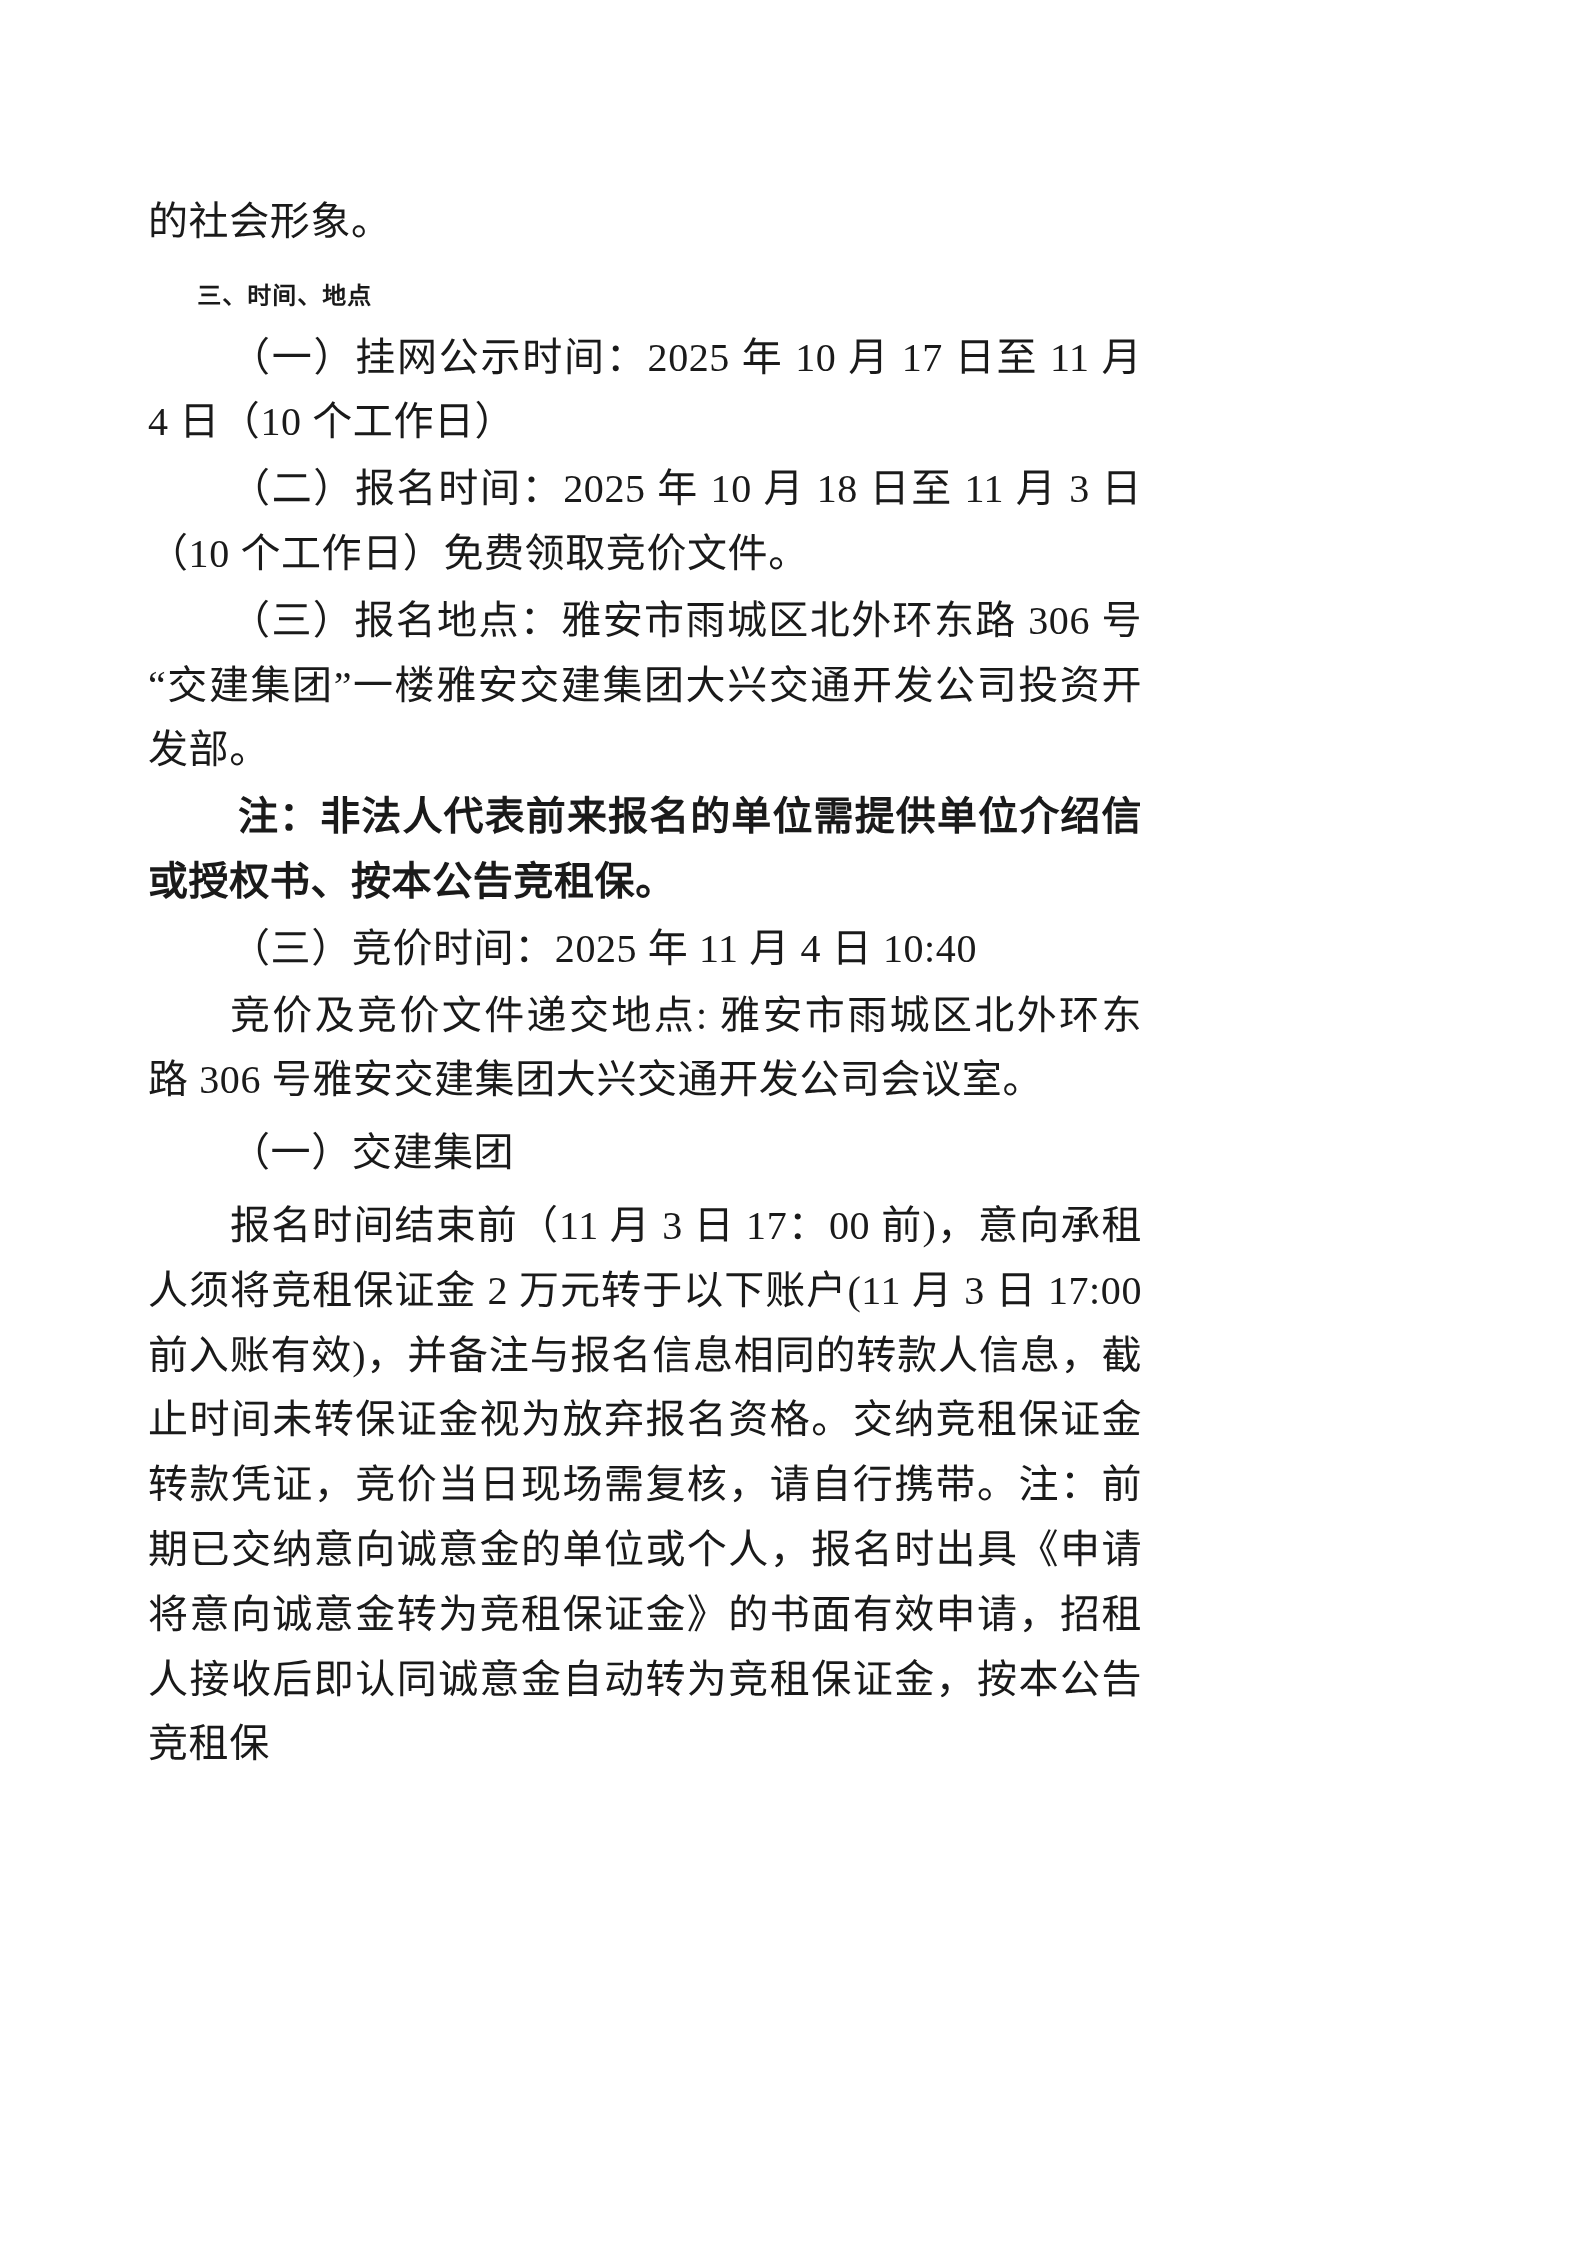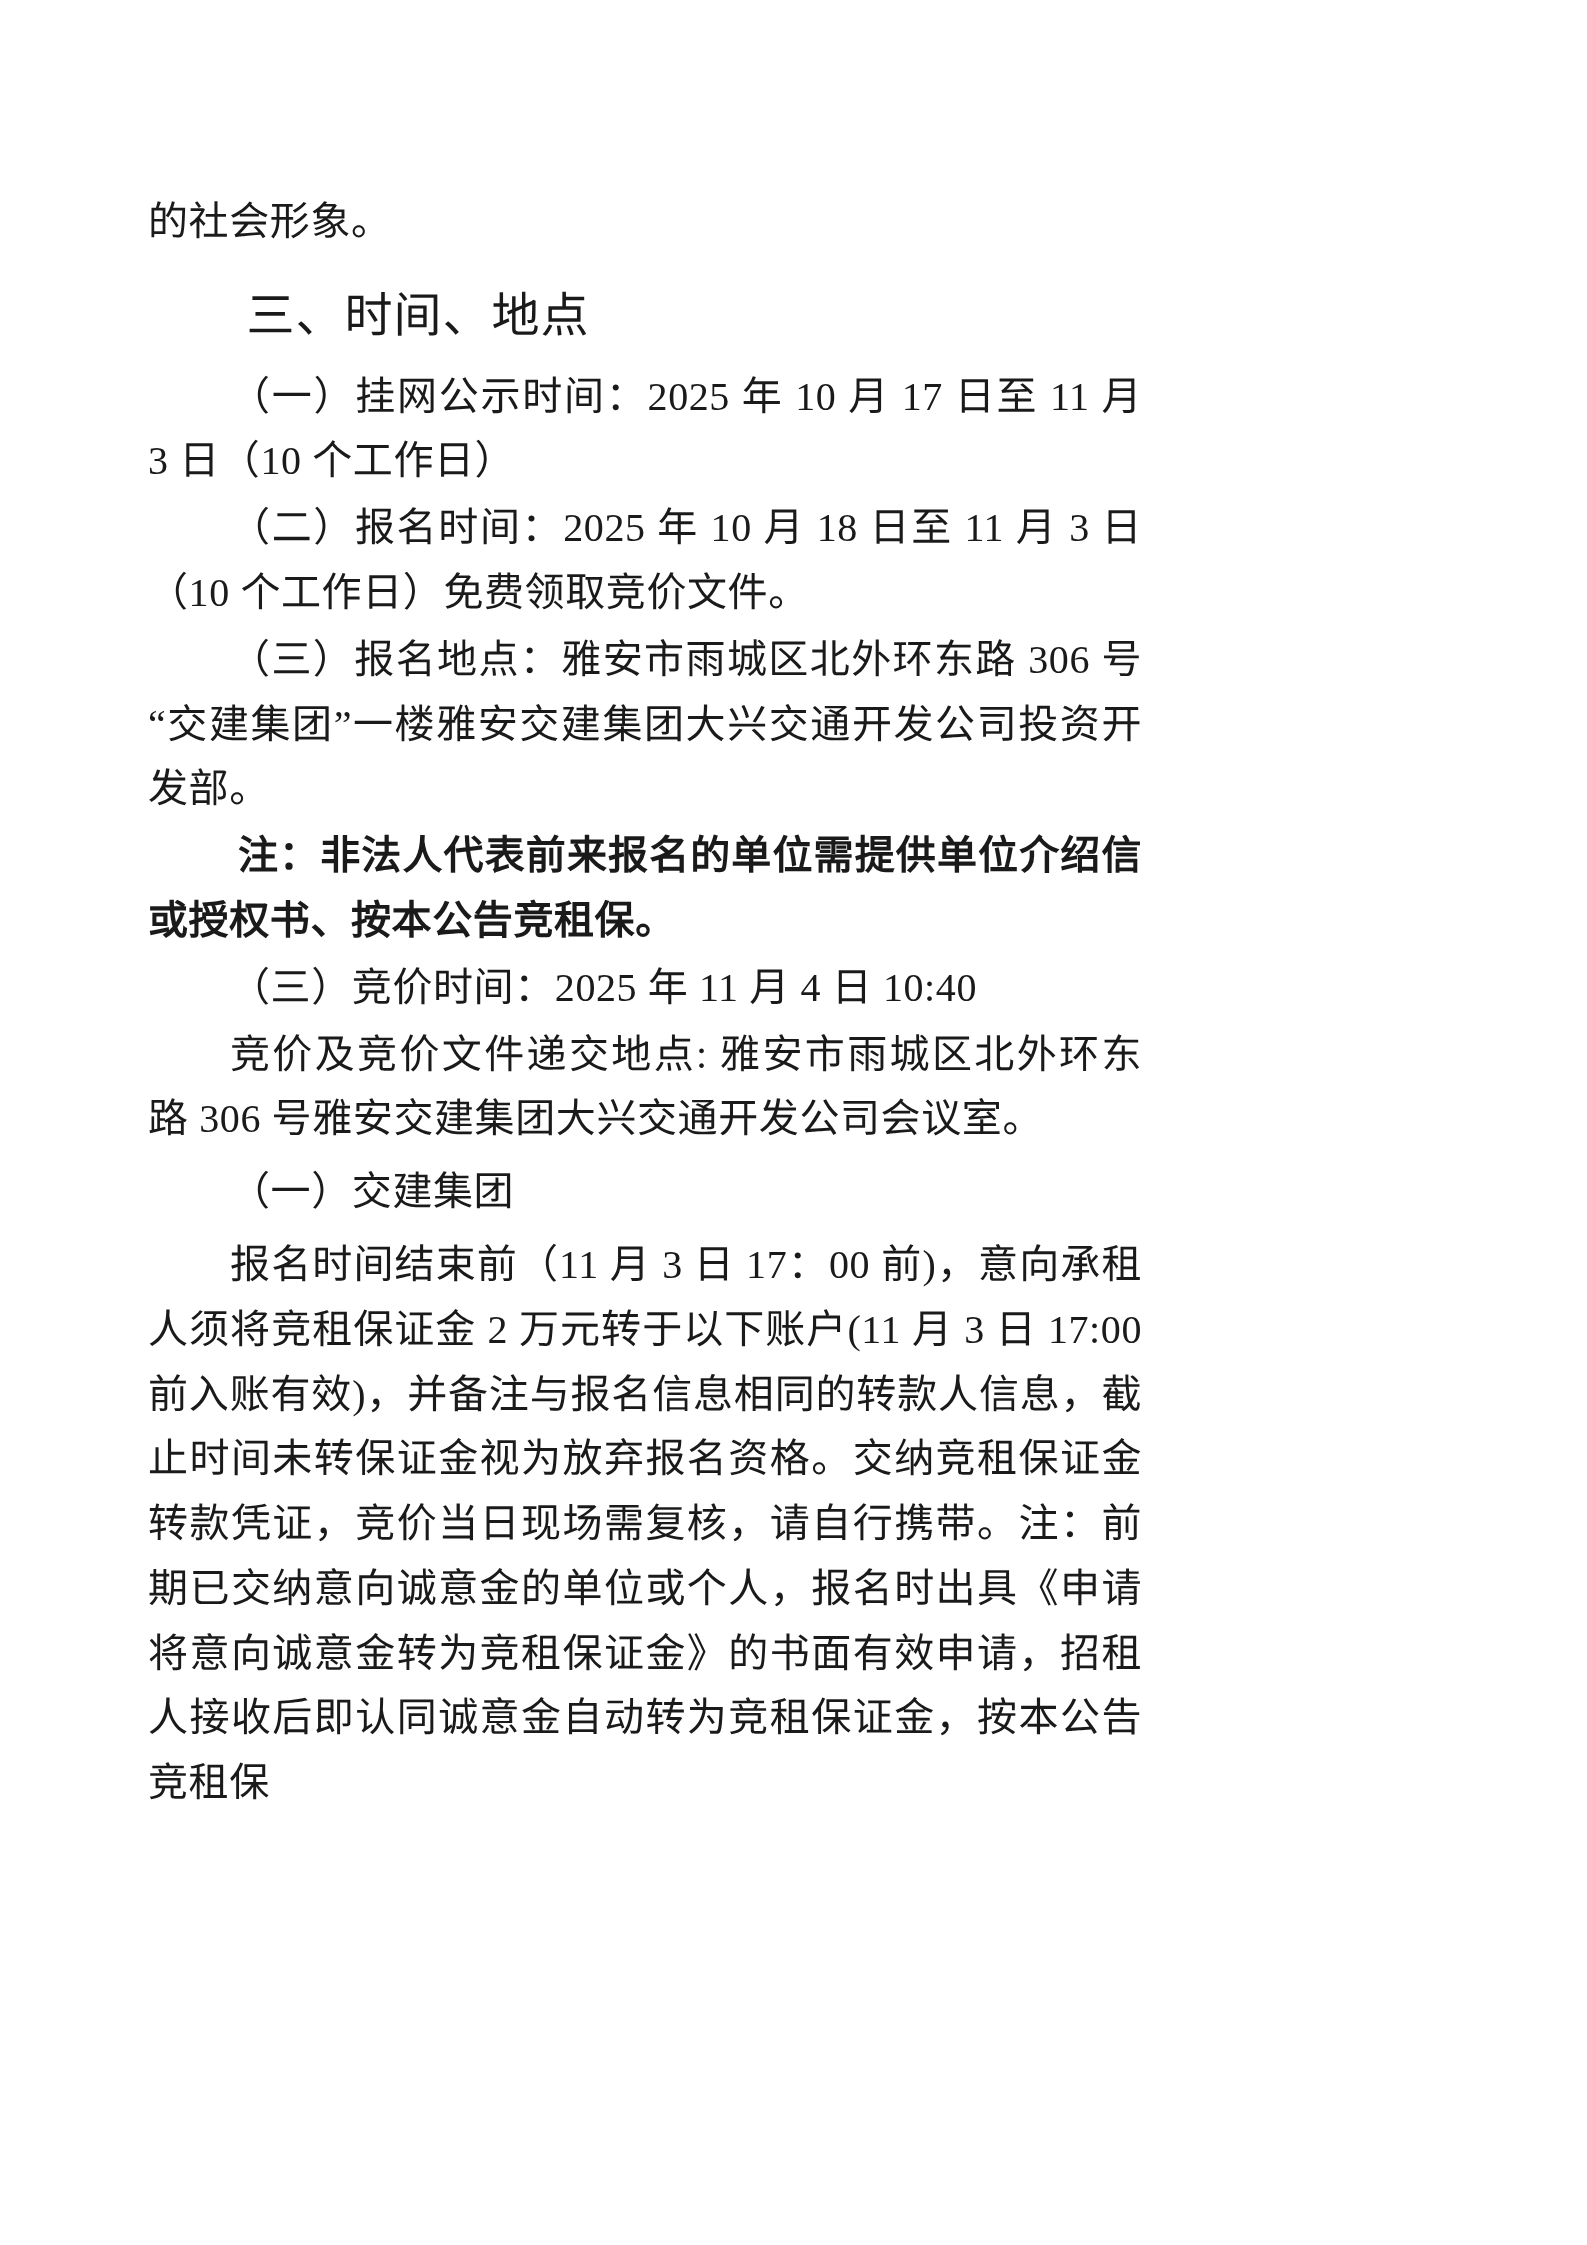--- a/index.html
+++ b/index.html
@@ -31,23 +31,23 @@
   p {
     margin: 0 0 2px 0;
   }
   .p-plain {
     text-indent: 0;
   }
   .p-indent {
     text-indent: 2.05em;
   }
   .heading {
-    font-weight: normal;
+    font-weight: bold;
     text-indent: 2.05em;
-    font-size: 48px;
+    font-size: 24px;
     margin-top: 10px;
     margin-bottom: 10px;
     letter-spacing: 1px;
   }
   .bold-note {
     font-weight: bold;
     text-indent: 2.25em;
   }
   .sp-small { height: 6px; }
   .sp-mid { height: 10px; }
@@ -57,21 +57,21 @@
 
 <div class="page">
   <div class="doc-body">
 
     <p class="p-plain">的社会形象。</p>
 
     <div class="sp-mid"></div>
 
     <p class="heading">三、时间、地点</p>
 
-    <p class="p-indent">（一）挂网公示时间：2025 年 10 月 17 日至 11 月 3 日（10 个工作日）</p>
+    <p class="p-indent">（一）挂网公示时间：2025 年 10 月 17 日至 11 月 4 日（10 个工作日）</p>
 
     <p class="p-indent">（二）报名时间：2025 年 10 月 18 日至 11 月 3 日（10 个工作日）免费领取竞价文件。</p>
 
     <p class="p-indent">（三）报名地点：雅安市雨城区北外环东路 306 号“交建集团”一楼雅安交建集团大兴交通开发公司投资开发部。</p>
 
     <p class="bold-note">注：非法人代表前来报名的单位需提供单位介绍信或授权书、按本公告竞租保。</p>
 
     <p class="p-indent">（三）竞价时间：2025 年 11 月 4 日 10:40</p>
 
     <p class="p-indent">竞价及竞价文件递交地点: 雅安市雨城区北外环东路 306 号雅安交建集团大兴交通开发公司会议室。</p>

